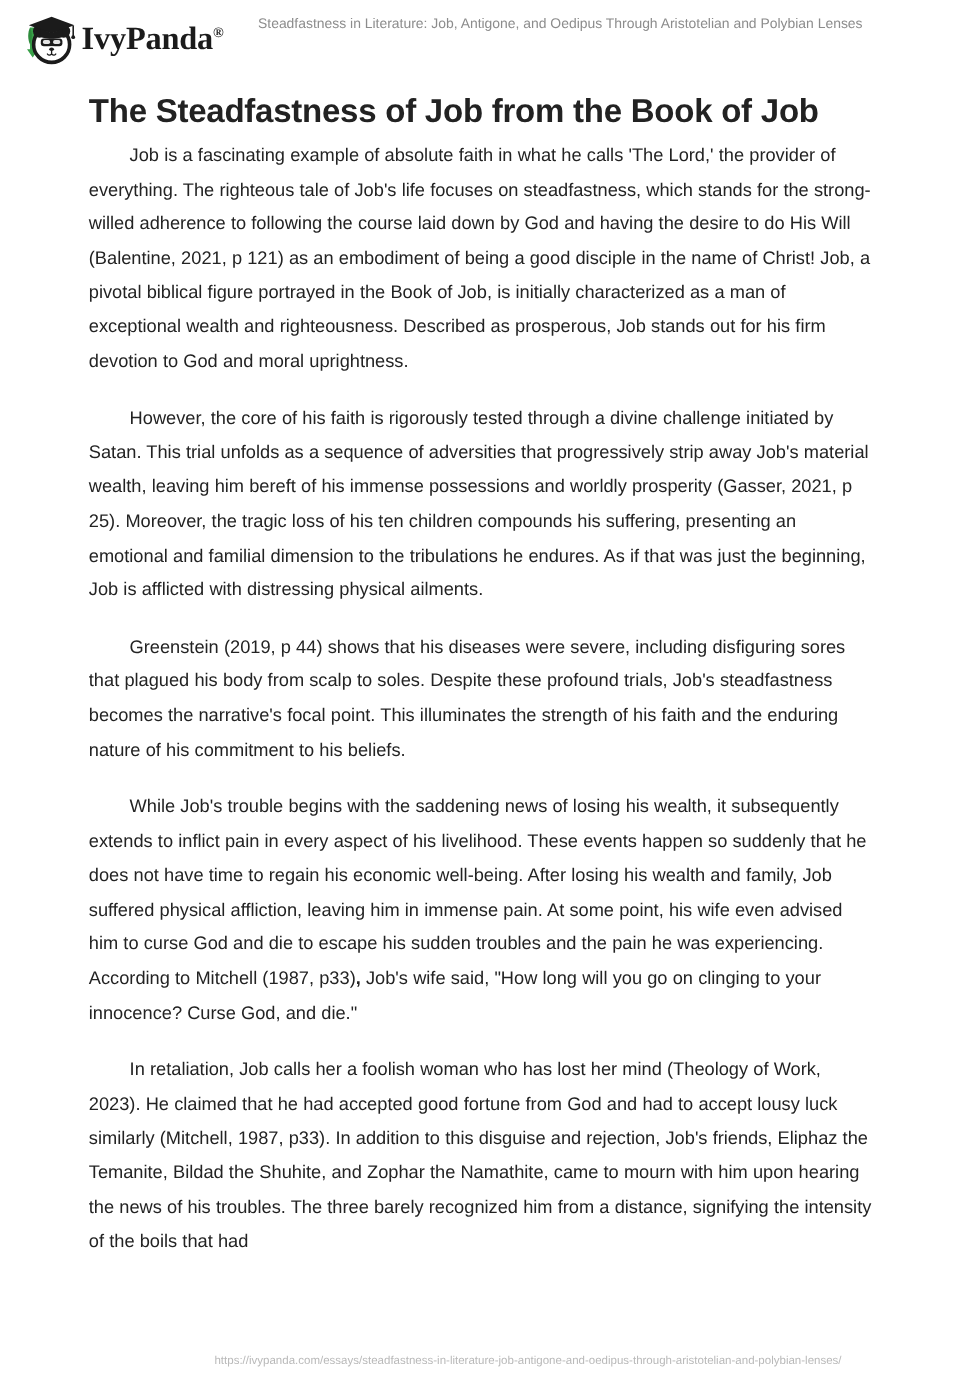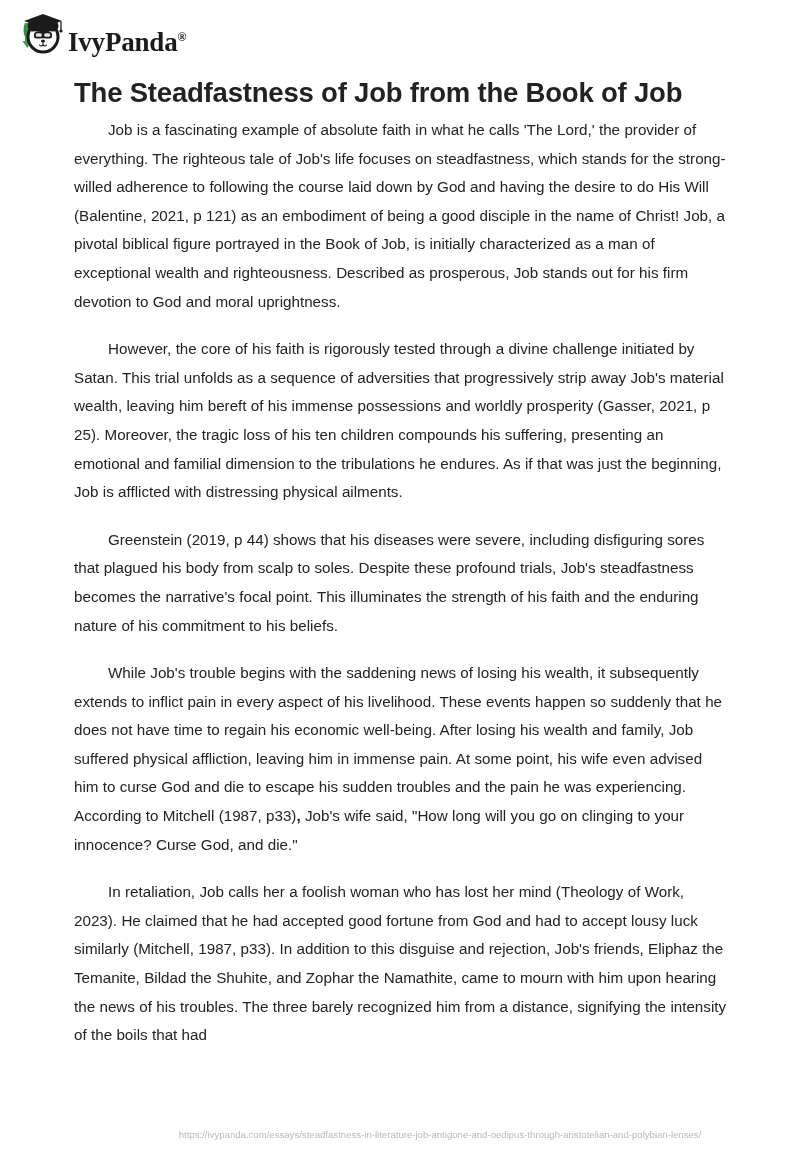--- a/index.html
+++ b/index.html
@@ -23,21 +23,21 @@
     height: 62px;
     width: 100%;
     display: flex;
     align-items: flex-start;
   }
   .brand {
     position: absolute;
     left: 14px;
     top: 8px;
     display: flex;
-    align-items: flex-end;
+    align-items: center;
     height: 48px;
   }
   .brand-mark {
     width: 52px;
     height: 48px;
     flex: none;
     display: block;
   }
   .brand-wordmark {
     font-family: "Liberation Serif", serif;
@@ -141,20 +141,21 @@
 
         <path d="M58 12 L96 26 L58 40 L20 26 Z" fill="#1b1b1b"></path>
         <path d="M40 32 L40 44 C40 50 76 50 76 44 L76 32 L58 39 Z" fill="#1b1b1b"></path>
         <path d="M94 27 L94 44" stroke="#1b1b1b" stroke-width="2.6" fill="none"></path>
         <circle cx="94" cy="46" r="3.2" fill="#1b1b1b"></circle>
       </svg>
     </span>
     <span class="brand-wordmark"><span>IvyPanda</span><span class="reg">®</span></span>
   </div>
 
+  <div class="header-title">Steadfastness in Literature: Job, Antigone, and Oedipus Through Aristotelian and Polybian Lenses</div>
 </div>
 
 <main class="article">
 
   <h1 class="article-title">The Steadfastness of Job from the Book of Job</h1>
 
   <p class="para">Job is a fascinating example of absolute faith in what he calls 'The Lord,' the provider of everything. The righteous tale of Job's life focuses on steadfastness, which stands for the strong-willed adherence to following the course laid down by God and having the desire to do His Will (Balentine, 2021, p 121) as an embodiment of being a good disciple in the name of Christ! Job, a pivotal biblical figure portrayed in the Book of Job, is initially characterized as a man of exceptional wealth and righteousness. Described as prosperous, Job stands out for his firm devotion to God and moral uprightness.</p>
 
   <p class="para">However, the core of his faith is rigorously tested through a divine challenge initiated by Satan. This trial unfolds as a sequence of adversities that progressively strip away Job's material wealth, leaving him bereft of his immense possessions and worldly prosperity (Gasser, 2021, p 25). Moreover, the tragic loss of his ten children compounds his suffering, presenting an emotional and familial dimension to the tribulations he endures. As if that was just the beginning, Job is afflicted with distressing physical ailments.</p>
 

